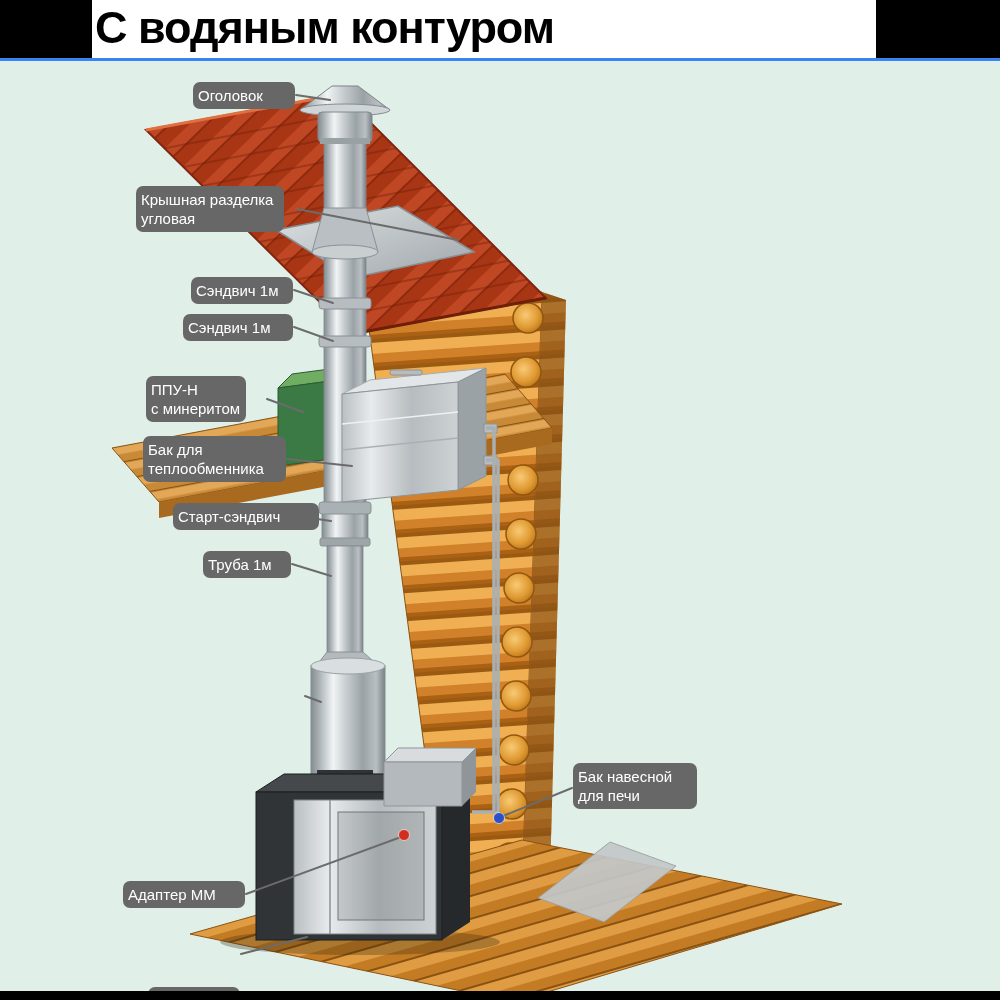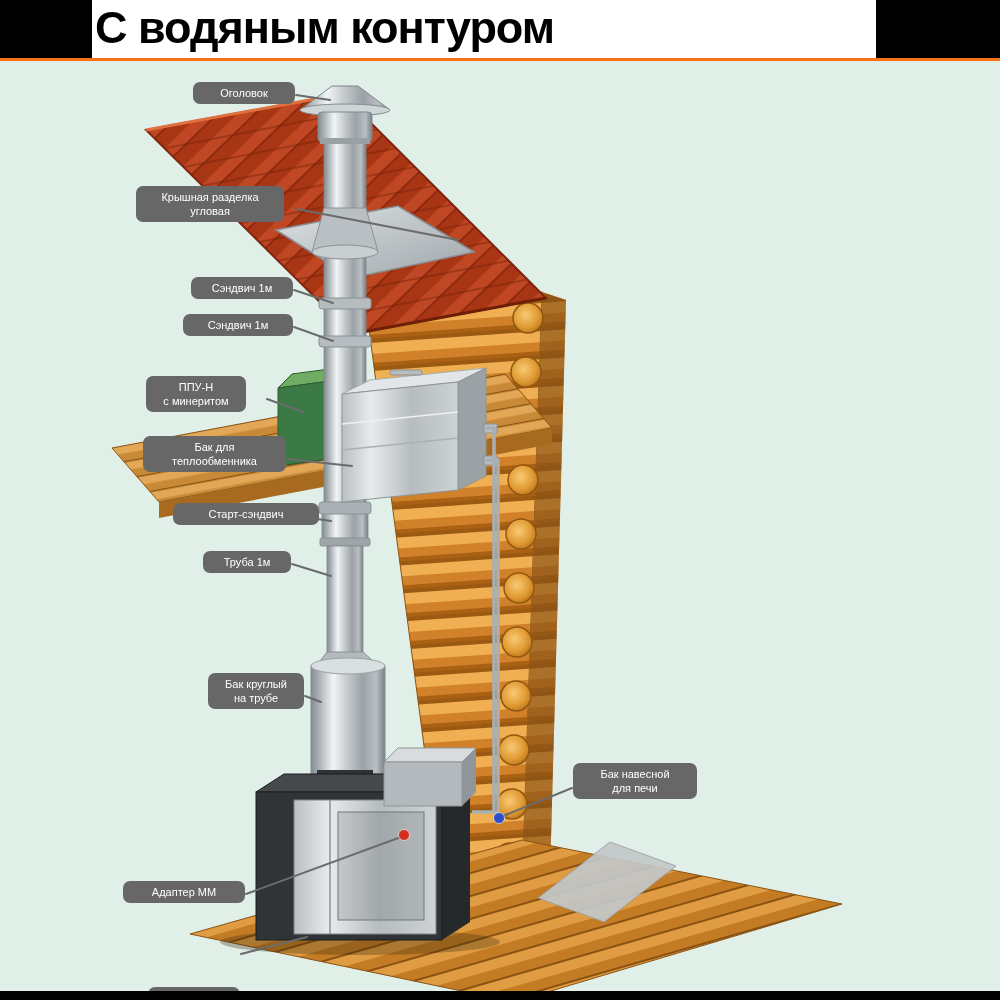--- a/index.html
+++ b/index.html
@@ -1,28 +1,28 @@
 <!DOCTYPE html>
 <html><head>
 <meta charset="utf-8">
 <style>
   html,body{margin:0;padding:0;background:#ffffff;}
   #stage{position:relative;width:1000px;height:1000px;overflow:hidden;background:#e0efe8;font-family:"Liberation Sans",sans-serif;}
   
-  #header{position:absolute;left:0;top:0;width:1000px;height:58px;background:#ffffff;z-index:4;border-bottom:3px solid #f97316;}
+  #header{position:absolute;left:0;top:0;width:1000px;height:58px;background:#ffffff;z-index:4;border-bottom:3px solid #3b82f6;}
   #header .blk{position:absolute;top:0;height:58px;background:#000;}
   #blk-left{left:0;width:92px;}
   #blk-right{left:876px;width:124px;}
   #page-title{position:absolute;left:95px;top:0;height:58px;line-height:56px;font-size:45px;font-weight:800;letter-spacing:-1px;color:#000;white-space:nowrap;}
   #bottom-bar{position:absolute;left:0;bottom:0;width:1000px;height:9px;background:#000;z-index:4;}
   
   #art{position:absolute;left:0;top:0;z-index:1;}
   
   .callout{position:absolute;background:#676767;color:#fff;border-radius:7px;
-    font-size:11px;line-height:1.28;text-align:center;padding:4px 5px;box-sizing:border-box;
+    font-size:15px;line-height:1.28;padding:4px 5px;box-sizing:border-box;
     white-space:pre-line;z-index:3;}
 </style>
 </head>
 <body>
 
 <div id="stage">
 
   <svg id="art" width="1000" height="1000" viewBox="0 0 1000 1000">
     <defs>
       <linearGradient id="metalV" x1="0" y1="0" x2="1" y2="0">
@@ -205,22 +205,20 @@
   <div class="callout" style="left:136px;top:186px;width:148px">Крышная разделка
 угловая</div>
   <div class="callout" style="left:191px;top:277px;width:102px">Сэндвич 1м</div>
   <div class="callout" style="left:183px;top:314px;width:110px">Сэндвич 1м</div>
   <div class="callout" style="left:146px;top:376px;width:100px">ППУ-Н
 с минеритом</div>
   <div class="callout" style="left:143px;top:436px;width:143px">Бак для
 теплообменника</div>
   <div class="callout" style="left:173px;top:503px;width:146px">Старт-сэндвич</div>
   <div class="callout" style="left:203px;top:551px;width:88px">Труба 1м</div>
-  <div class="callout" style="left:208px;top:673px;width:96px">Бак круглый
-на трубе</div>
   <div class="callout" style="left:573px;top:763px;width:124px">Бак навесной
 для печи</div>
   <div class="callout" style="left:123px;top:881px;width:122px">Адаптер ММ</div>
   <div class="callout" style="left:148px;top:987px;width:92px">Печь</div>
 
   <div id="header">
     <div class="blk" id="blk-left"></div>
     <div class="blk" id="blk-right"></div>
     <div id="page-title">С водяным контуром</div>
   </div>

